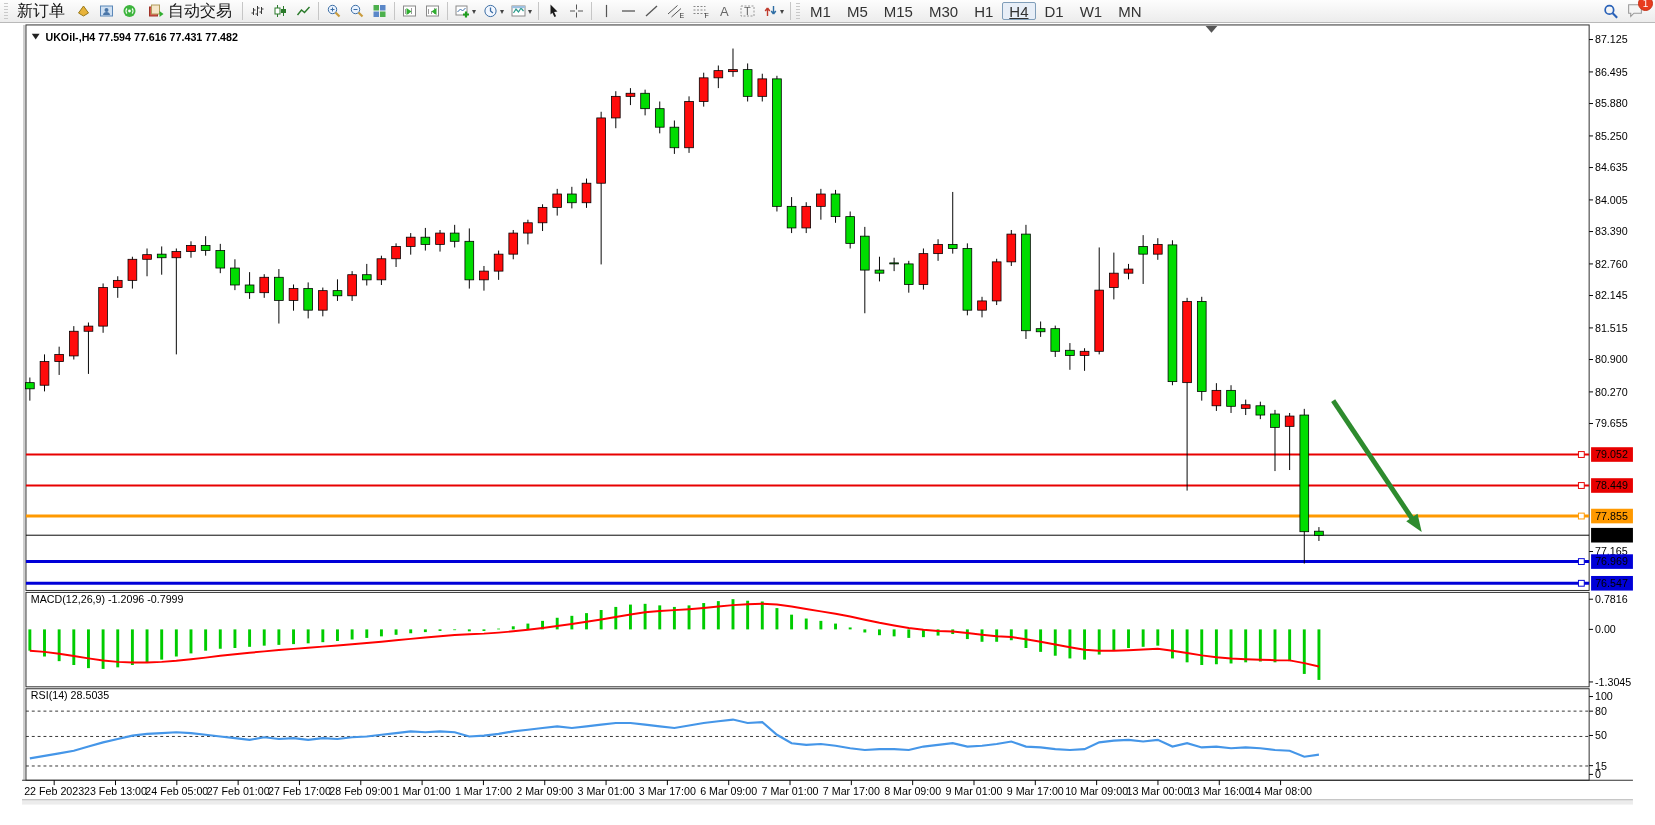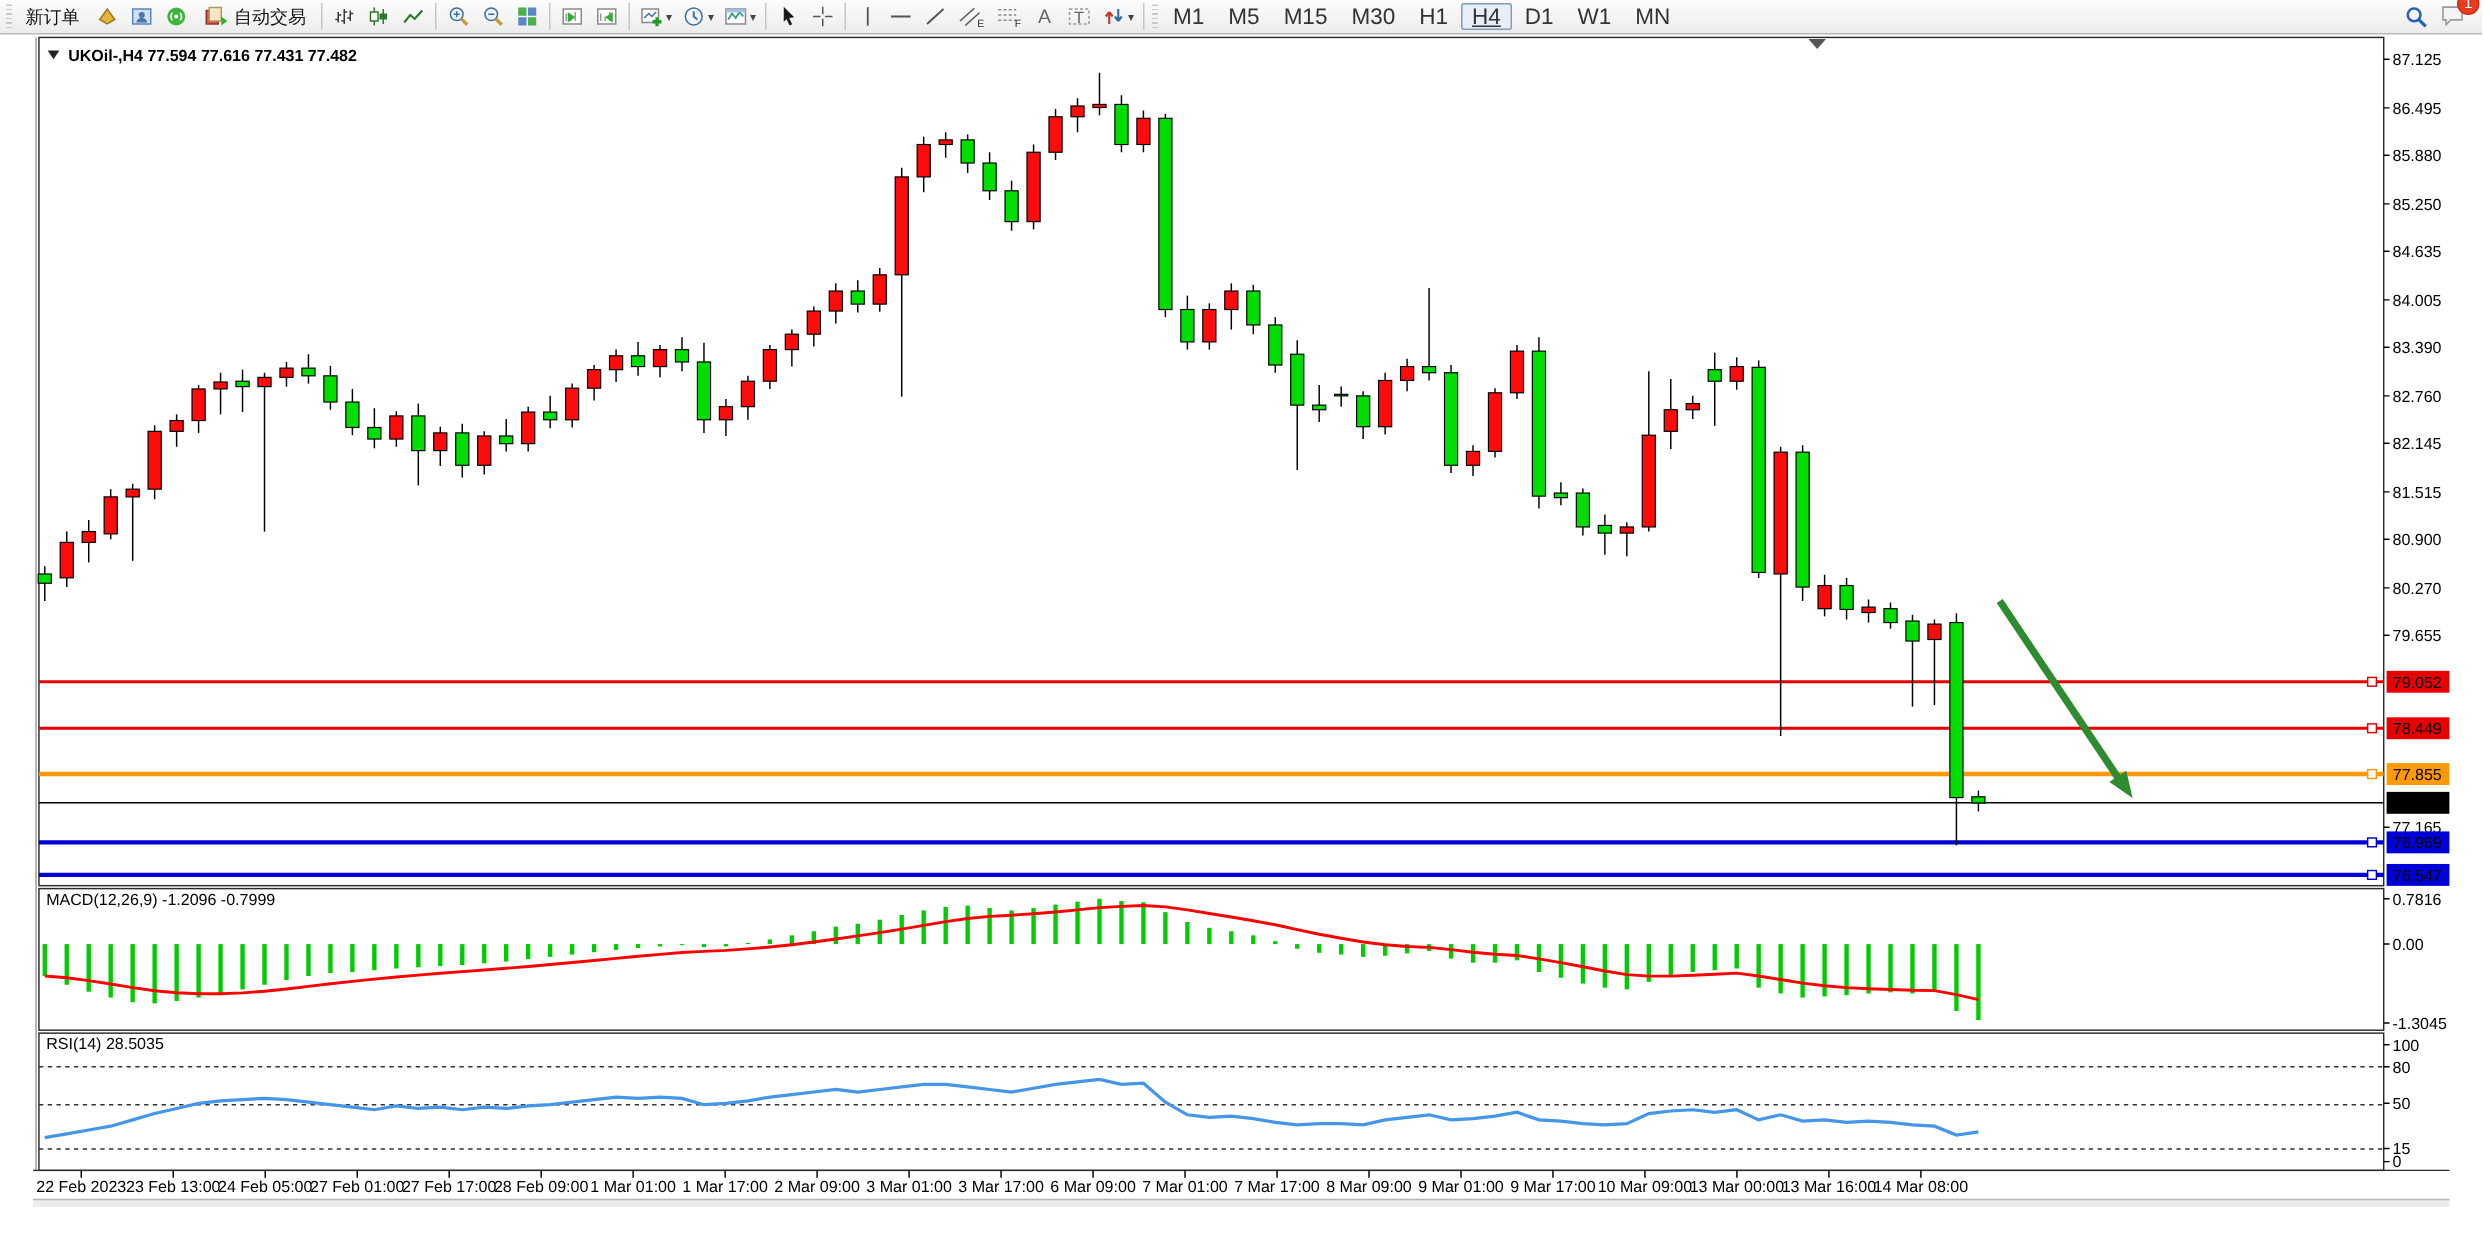--- a/index.html
+++ b/index.html
@@ -4,21 +4,21 @@
 <style>
   html,body{margin:0;padding:0;background:#fff;font-family:"Liberation Sans",sans-serif;}
   .wrap{width:1655px;height:825px;overflow:hidden;position:relative;background:#fff;}
   .toolbar{display:flex;align-items:center;height:22px;background:linear-gradient(#fdfdfd,#ececec);
     border-bottom:1px solid #b9b9b9;padding:0 2px;white-space:nowrap;}
   .grip{width:4px;height:16px;margin:0 2px;
     background:repeating-linear-gradient(to bottom,#c9c9c9 0 1px,transparent 1px 3px);}
   .sep{width:1px;height:18px;background:#c6c6c6;margin:0 3px;}
   .tbtn{display:inline-flex;align-items:center;justify-content:center;height:20px;min-width:22px;
     border:1px solid transparent;background:transparent;padding:0 2px;cursor:default;border-radius:2px;}
-  .tbtn.text{font-size:12px;color:#111;padding:0 6px;font-family:Liberation Sans, sans-serif;}
+  .tbtn.text{font-size:16px;color:#111;padding:0 6px;font-family:Liberation Sans, sans-serif;}
   .tbtn svg{display:block;}
   .caret{font-size:8px;color:#444;margin-left:1px;}
   .tf{display:inline-flex;align-items:center;justify-content:center;height:18px;min-width:26px;
     border:1px solid transparent;background:transparent;font-size:15px;color:#333;margin:0 1px;border-radius:2px;}
   .tf.active{border:1px solid #7f9db9;background:#e7eef7;text-decoration:underline;}
   .spacer{flex:1;}
   .chatwrap{position:relative;margin-right:6px;}
   .badge{position:absolute;top:-4px;right:-6px;background:#e83c1e;color:#fff;border-radius:8px;
     min-width:13px;height:13px;font-size:10px;display:flex;align-items:center;justify-content:center;
     border:1px solid #c52f14;font-family:"Liberation Sans",sans-serif;}

